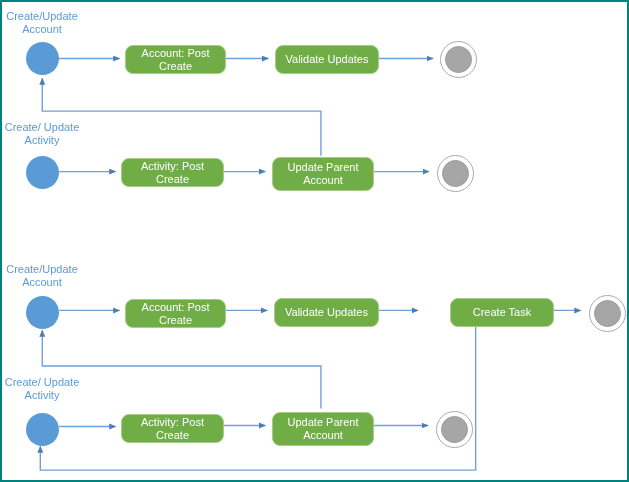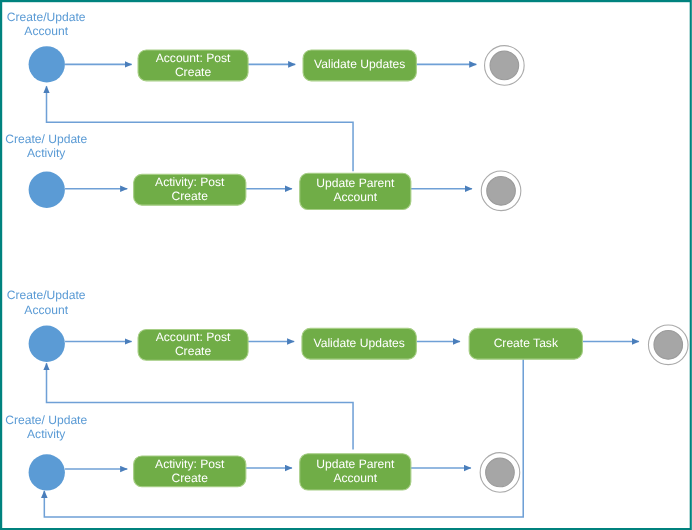--- a/index.html
+++ b/index.html
@@ -114,21 +114,21 @@
     </div>
 
   <div class="flow-label" style="left:-2px; top:261px;">
     <span>Create/Update</span><br>
     <span>Account</span>
   </div>
   <div class="start-circle" style="left:24px; top:294px;"></div>
 
   <div class="task-box" style="left:123px; top:297px; width:101px; height:29px;">Account: Post Create</div>
   <div class="task-box" style="left:272px; top:296px; width:105px; height:29px;">Validate Updates</div>
-  <div class="task-box" style="left:424px; top:296px; width:104px; height:29px;">Create Task</div>
+  <div class="task-box" style="left:448px; top:296px; width:104px; height:29px;">Create Task</div>
   <div class="end-circle" style="left:587px; top:293px;">
       <div class="end-inner"></div>
     </div>
 
   <div class="flow-label" style="left:-2px; top:374px;">
     <span>Create/ Update</span><br>
     <span>Activity</span>
   </div>
   <div class="start-circle" style="left:24px; top:411px;"></div>
 

